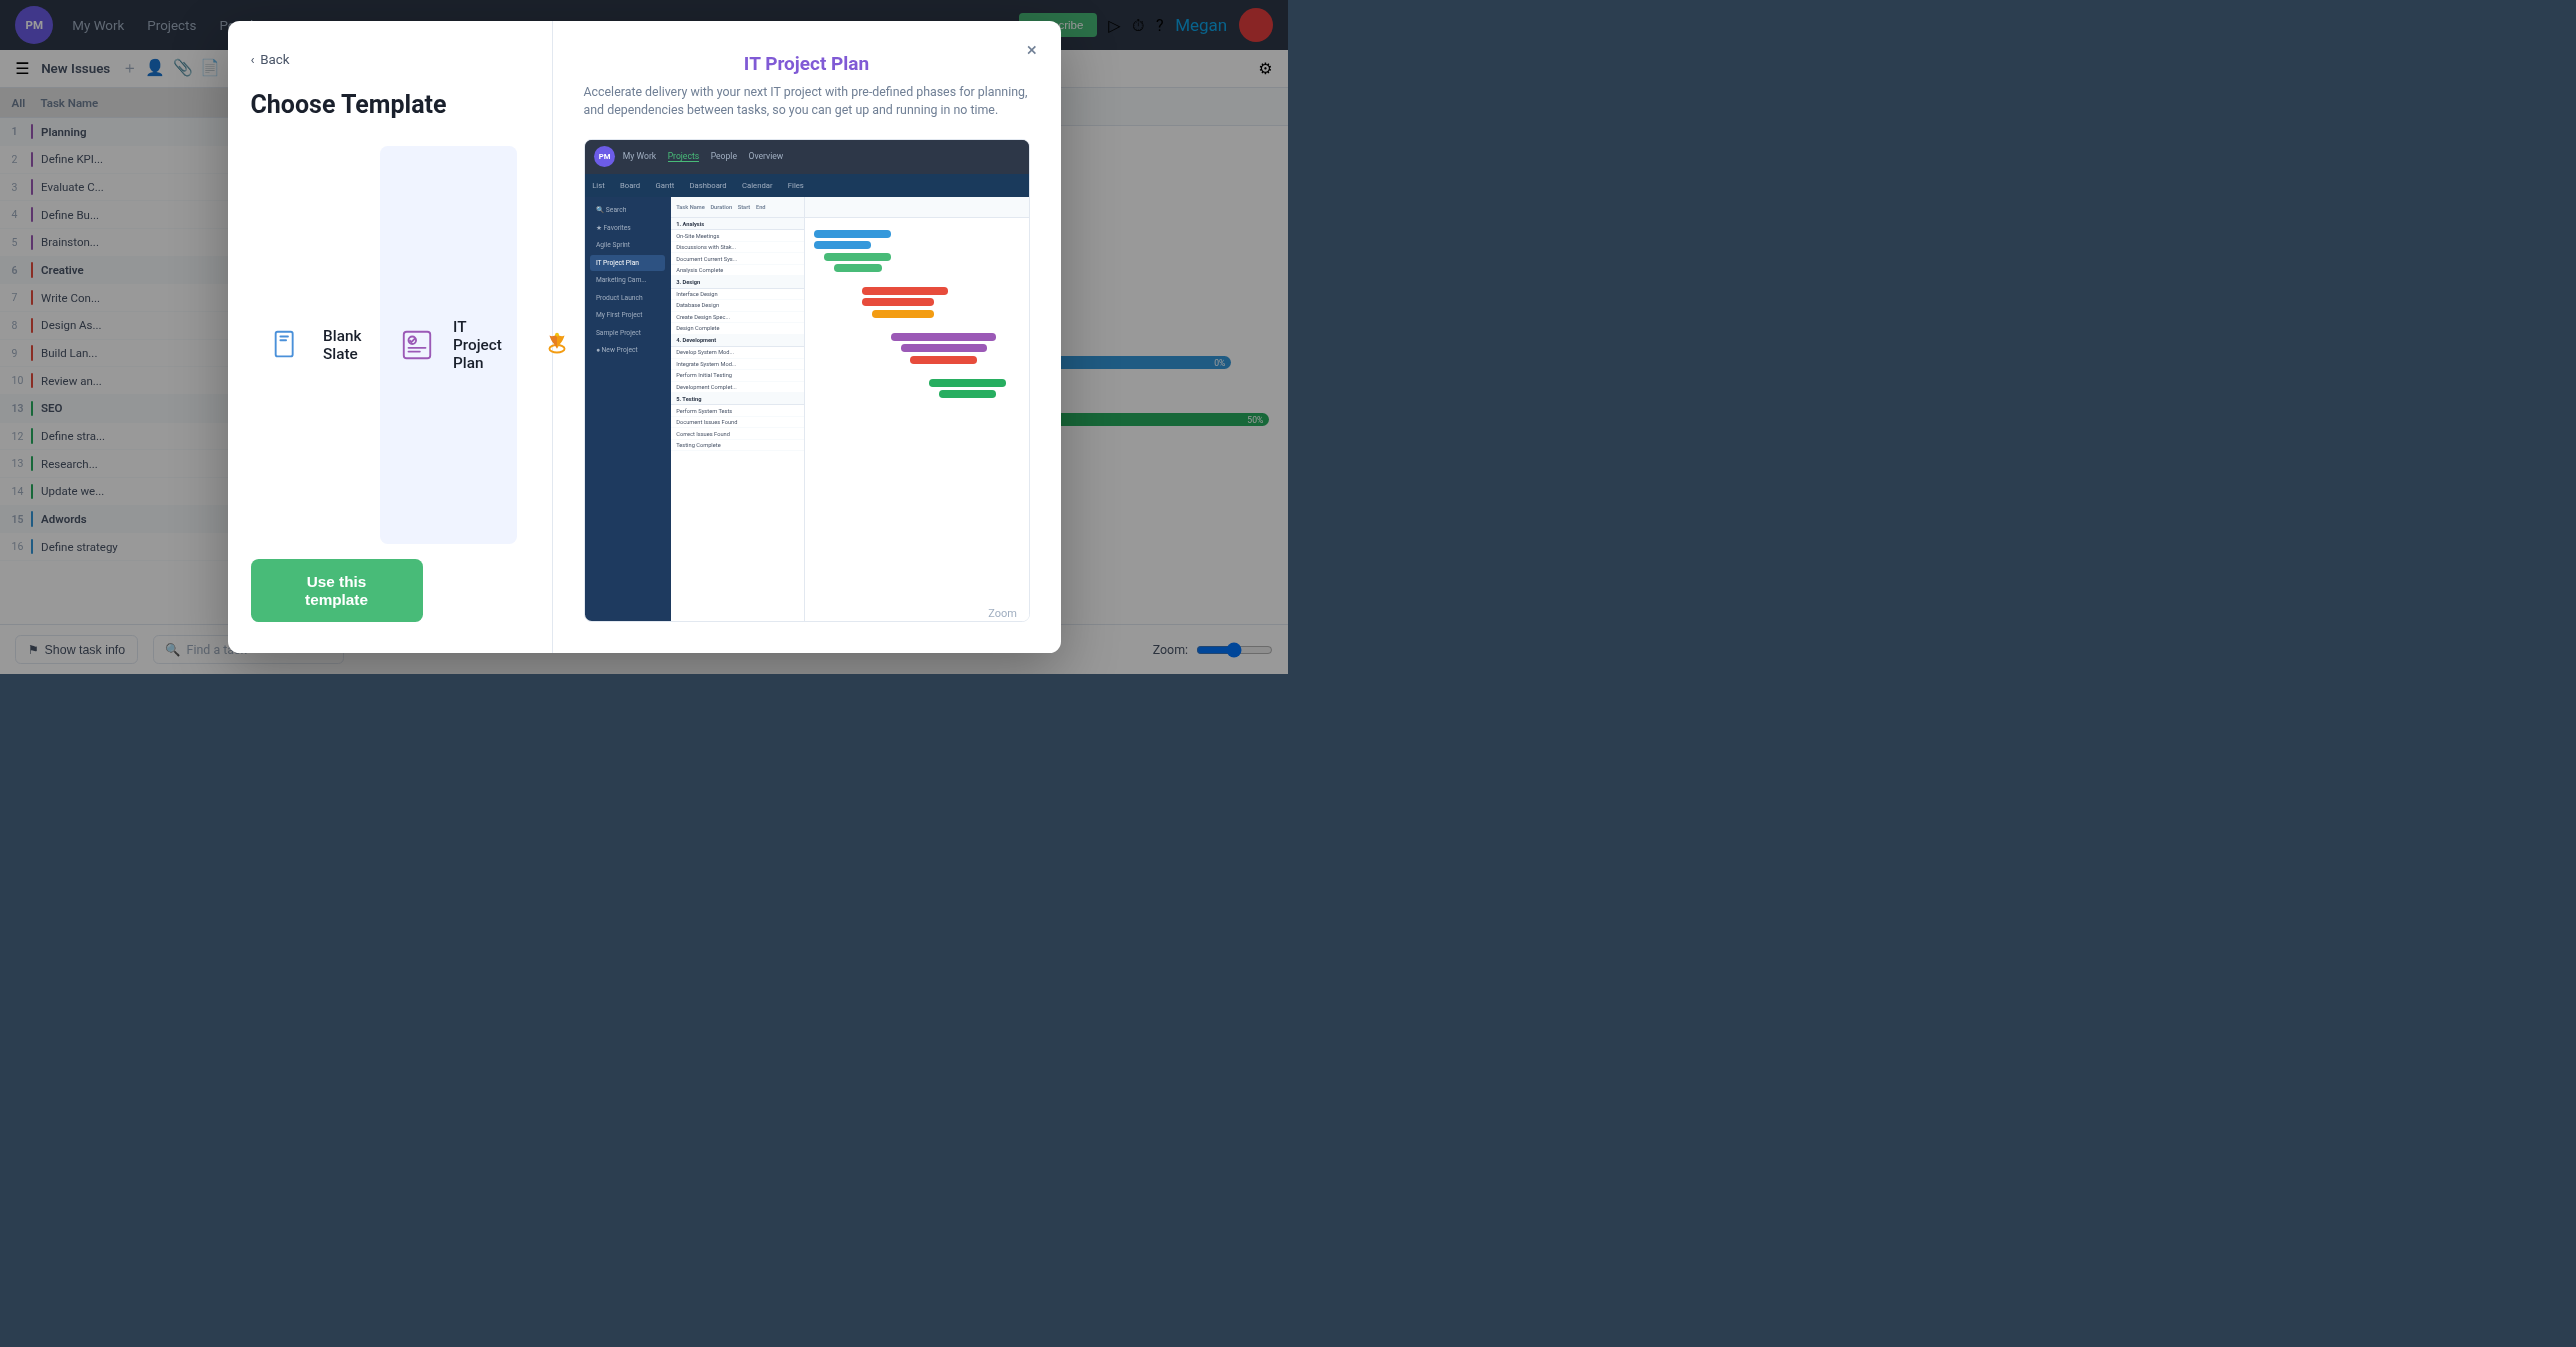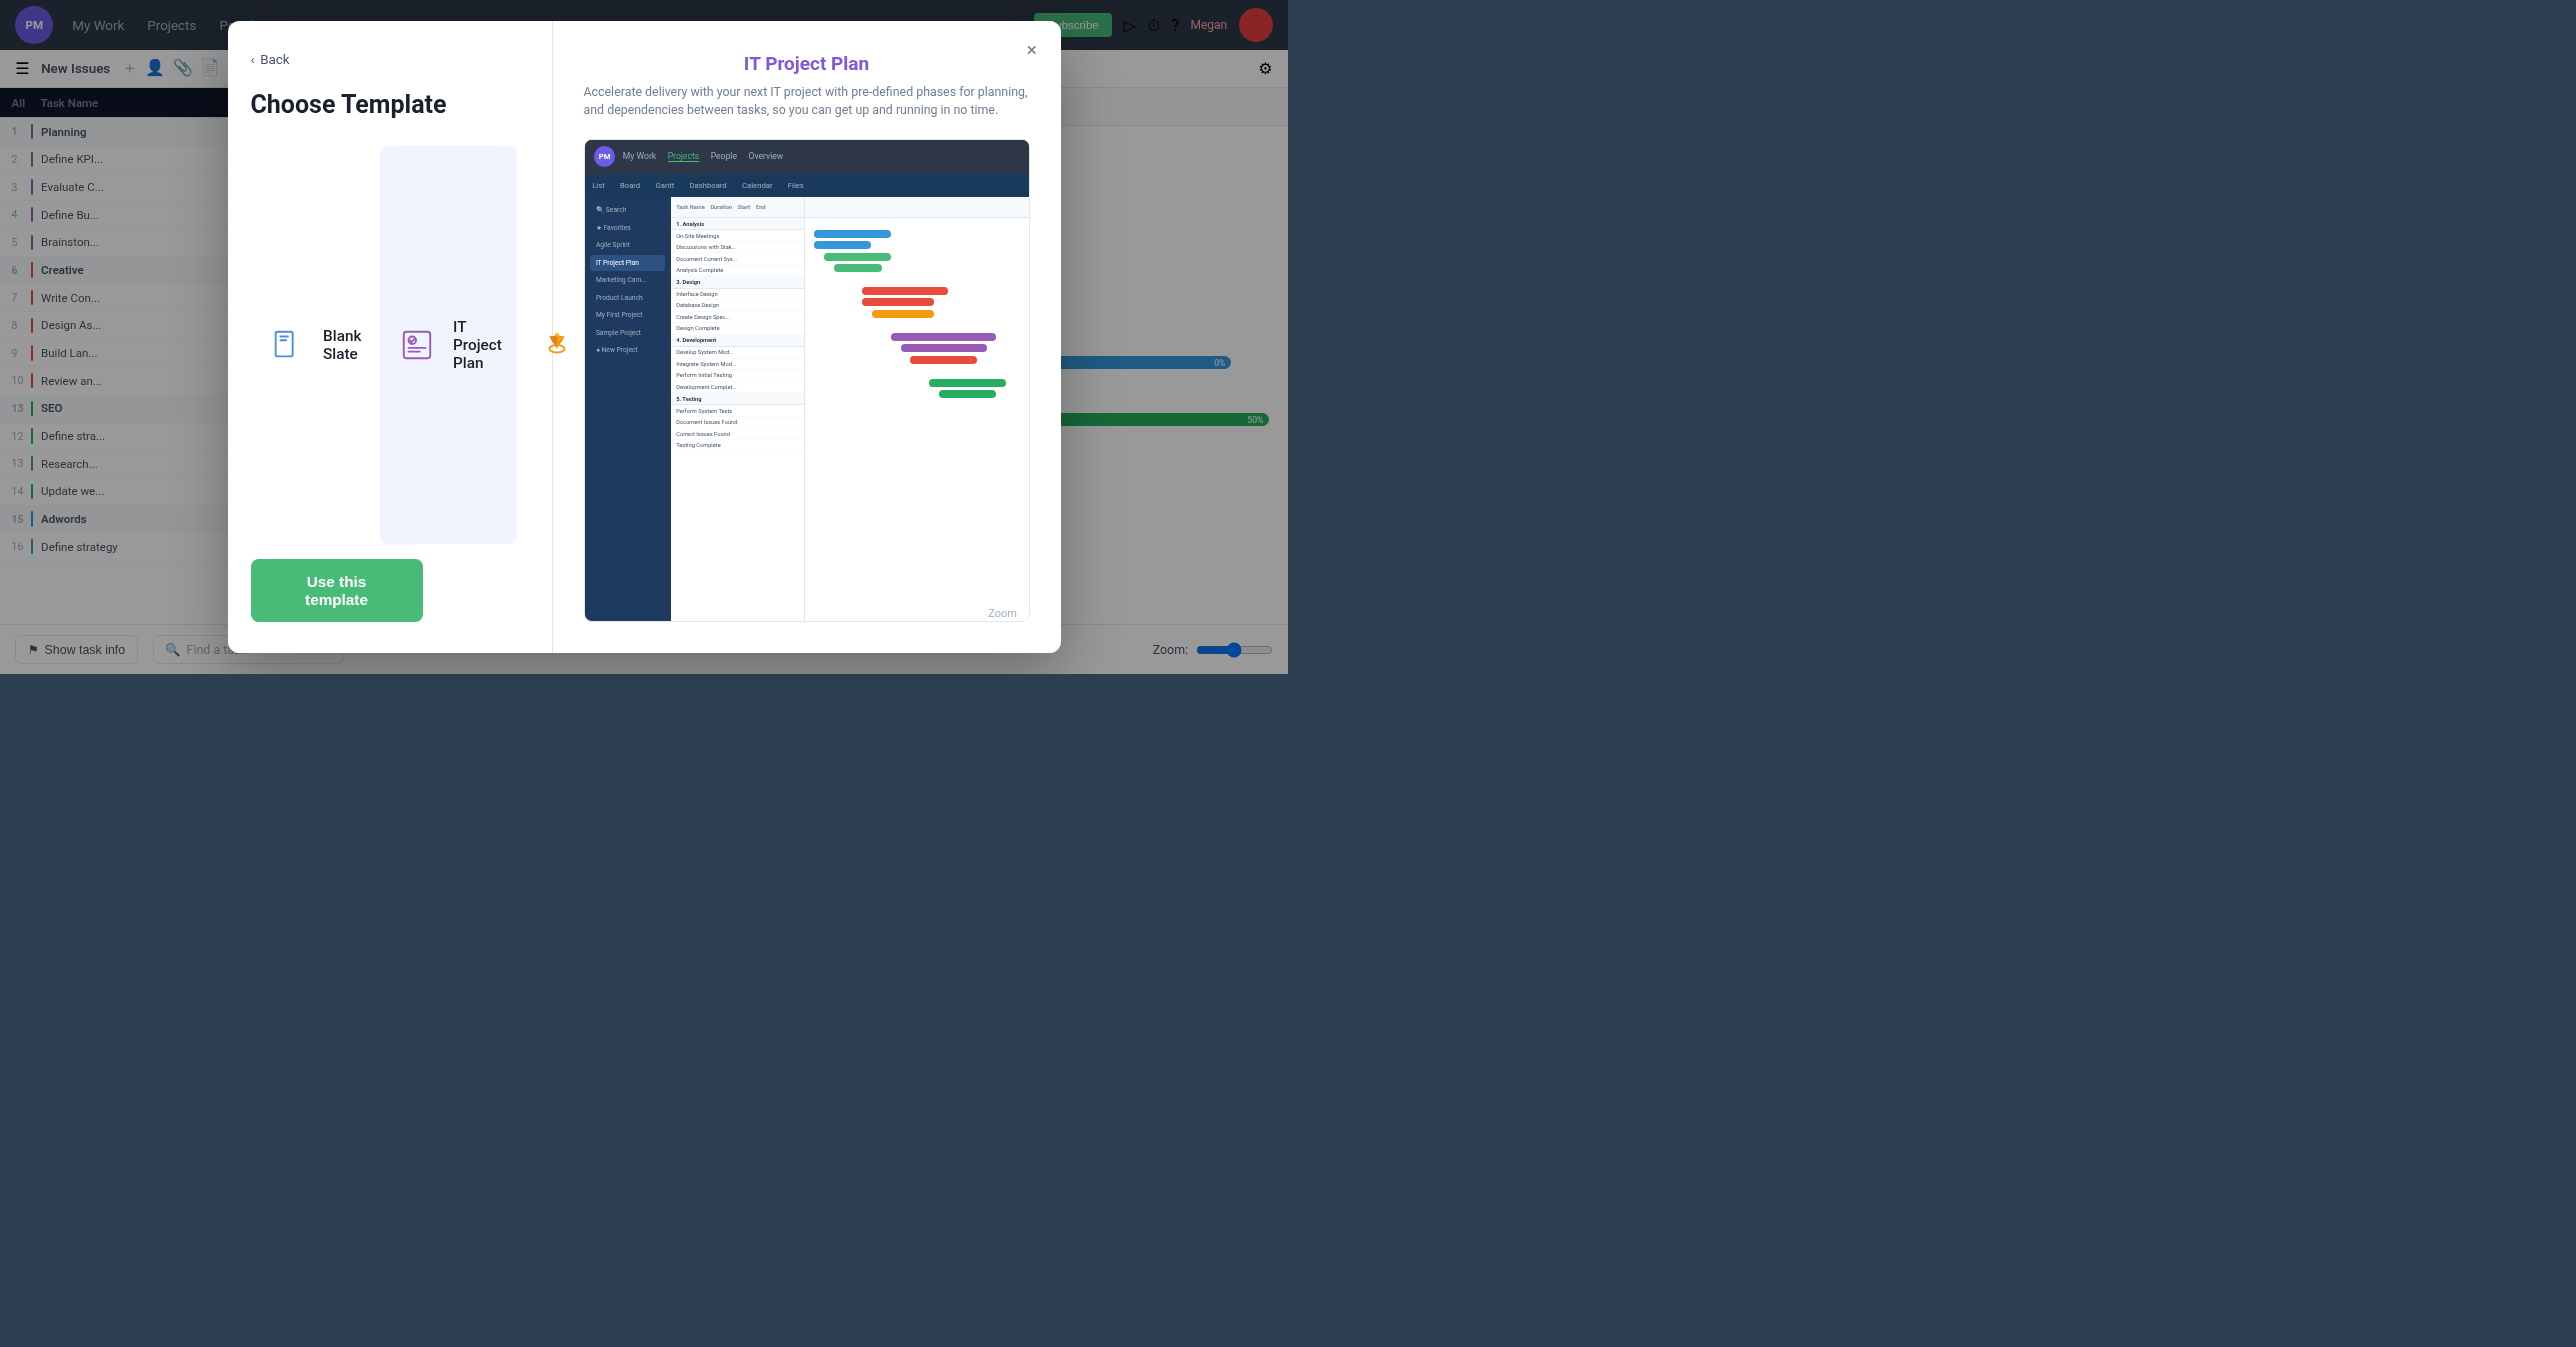--- a/index.html
+++ b/index.html
@@ -58,22 +58,22 @@
       background: #48bb78;
       color: white;
       border: none;
       padding: 5.7px 13.4px;
       border-radius: 3.8px;
       font-size: 11.5px;
       cursor: pointer;
     }
 
     .user-name {
-      color: #fca5a5;
-      font-size: 12px;
+      color: #0ea5e9;
+      font-size: 17px;
     }
 
     .avatar {
       width: 34px; height: 34px;
       border-radius: 50%;
       background: #e53e3e;
       overflow: hidden;
     }
 
     .sub-nav {
@@ -105,21 +105,21 @@
 
     .task-table {
       flex: 0 0 440px;
       background: white;
       border-right: 1px solid #e2e8f0;
       overflow: hidden;
     }
 
     .table-header {
       display: flex;
-      background: #0f172a;
+      background: #e5e5e5;
       border-bottom: 1px solid #e2e8f0;
       padding: 7.7px 11.5px;
       font-size: 11.5px;
       color: #718096;
       font-weight: 600;
     }
 
     .table-header .col-all { width: 29px; }
     .table-header .col-name { flex: 1; }
 

